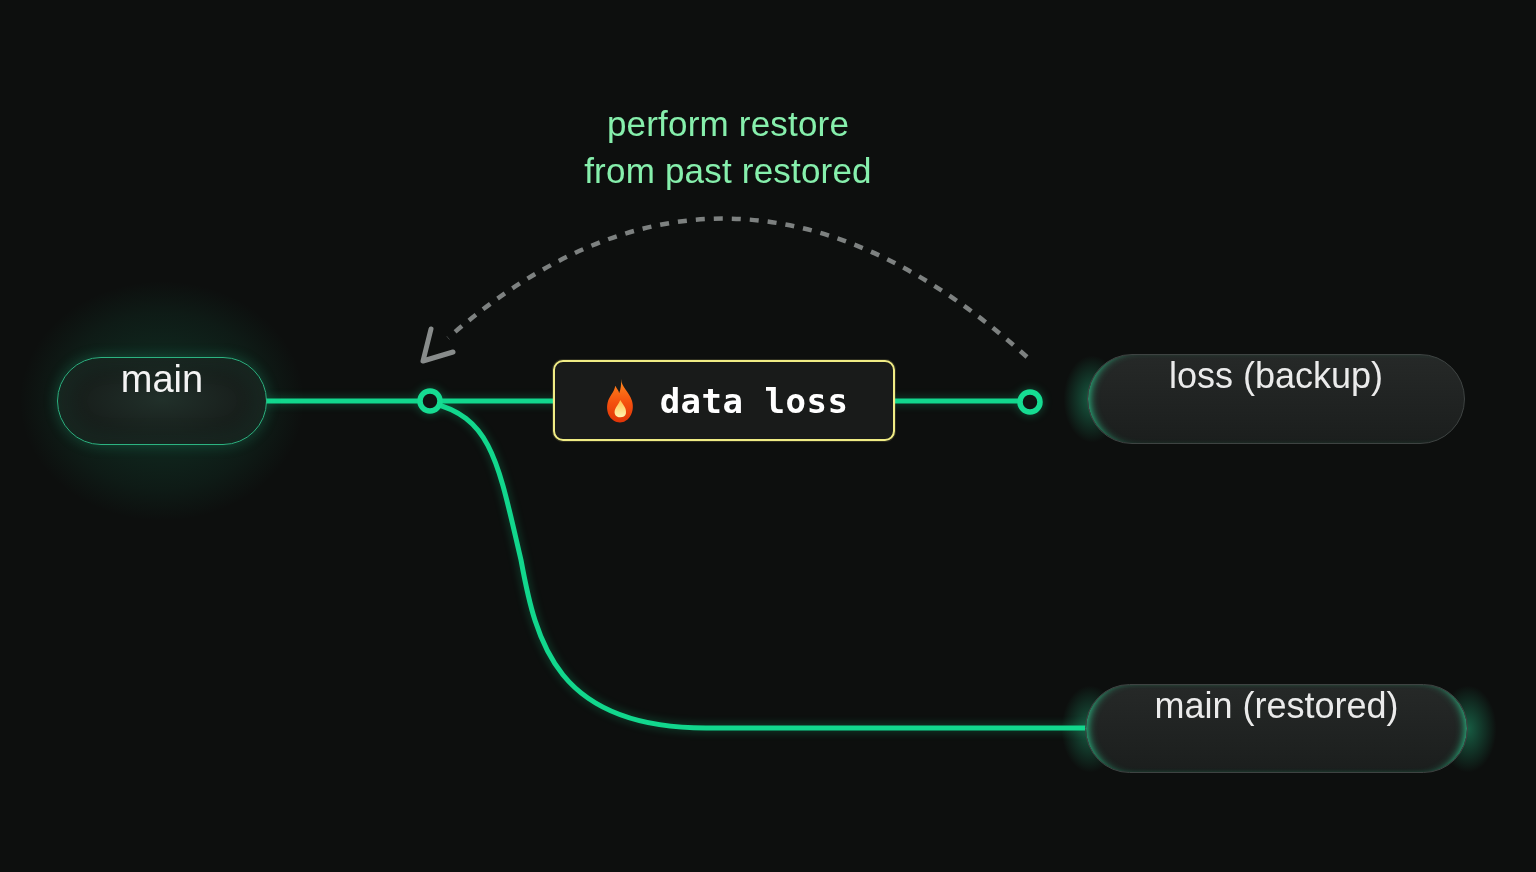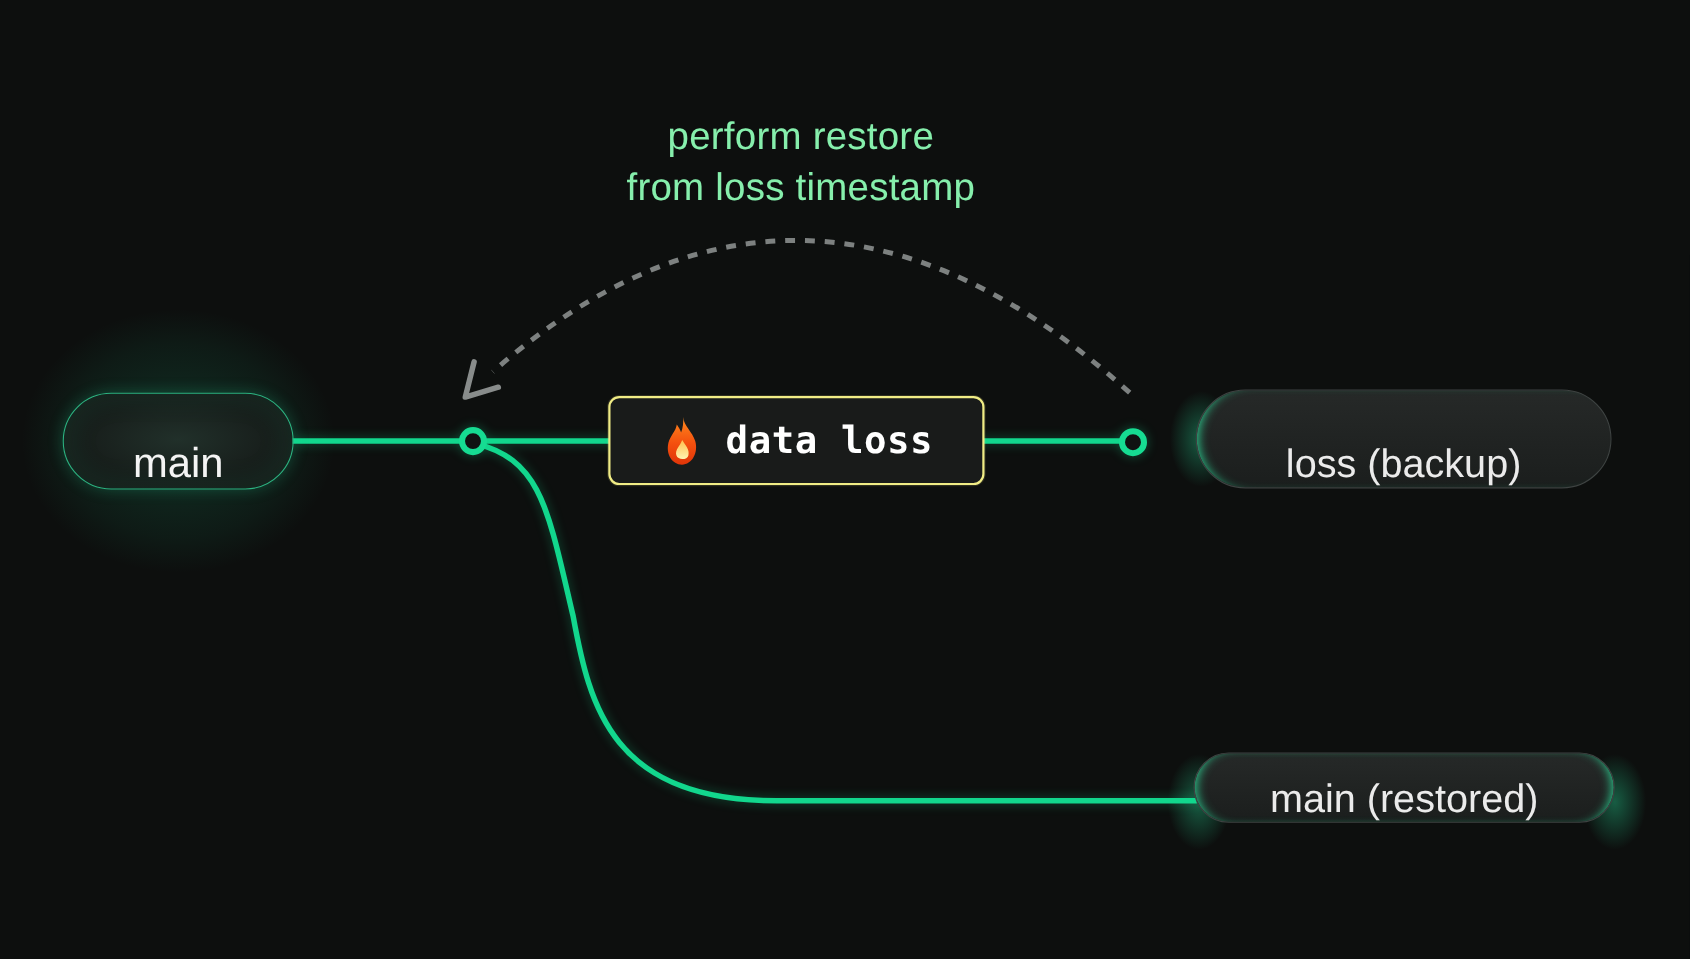--- a/index.html
+++ b/index.html
@@ -30,40 +30,40 @@
   .glow-backup-left{left:1054px;top:341px;}
   .glow-restored-left{left:1052px;top:671px;}
   .glow-restored-right{left:1430px;top:671px;}
 
   
   svg.wires{position:absolute;left:0;top:0;}
   .green-wires{filter:drop-shadow(0 0 5px rgba(18,215,141,.35));}
 
   
   .pill{
-    position:absolute;display:flex;align-items:flex-end;justify-content:center;
+    position:absolute;display:flex;align-items:flex-start;justify-content:center;
     border-radius:60px;color:#ebebeb;font-size:36px;white-space:nowrap;
   }
   .pill-main{
     left:57px;top:357px;width:210px;height:88px;
     background:radial-gradient(ellipse at 50% 48%, #21302a 0%, #181f1c 55%, #141917 100%);
     border:1.5px solid #2cb381;
     box-shadow:0 0 14px rgba(34,216,150,.25), inset 0 0 30px rgba(34,216,150,.10);
     color:#f4f4f4;font-size:38px;
   }
   .pill-gray{
     background:linear-gradient(#262928, #1b1e1d);
     border:1.5px solid #3e4342;
   }
   .pill-backup{
     left:1087px;top:354px;width:378px;height:90px;
     box-shadow:inset 8px 0 10px -7px #2eda9a;
   }
   .pill-restored{
-    left:1085px;top:684px;width:383px;height:64px;
+    left:1085px;top:684px;width:383px;height:89px;
     box-shadow:inset 8px 0 10px -7px #2eda9a, inset -8px 0 10px -7px #2eda9a;
   }
 
   
   .event-box{
     position:absolute;left:553px;top:360px;width:342px;height:81px;
     display:flex;align-items:center;justify-content:center;gap:20px;
     background:#191b1a;border:2.5px solid #f0ec85;border-radius:10px;
     box-shadow:0 0 0 1px rgba(240,236,133,.15);
   }
@@ -93,21 +93,21 @@
     <g class="green-wires">
       <line x1="265" y1="401" x2="1030" y2="401" stroke="#12d78d" stroke-width="5"></line>
       <path d="M 432 403 C 492 418 498 462 521 560 C 536 642 556 728 706 728 L 1088 728" fill="none" stroke="#12d78d" stroke-width="5"></path>
       <circle cx="430" cy="401" r="10" fill="#101312" stroke="#16dc92" stroke-width="5.5"></circle>
       <circle cx="1030" cy="402" r="10" fill="#101312" stroke="#16dc92" stroke-width="5.5"></circle>
     </g>
   </svg>
 
   <div class="annotation">
     <div>perform restore</div>
-    <div>from loss timestamp</div>
+    <div>from past restored</div>
   </div>
 
   <div class="pill pill-main">
     <span>main</span>
   </div>
 
   <div class="pill pill-gray pill-backup">
     <span>loss (backup)</span>
   </div>
 

